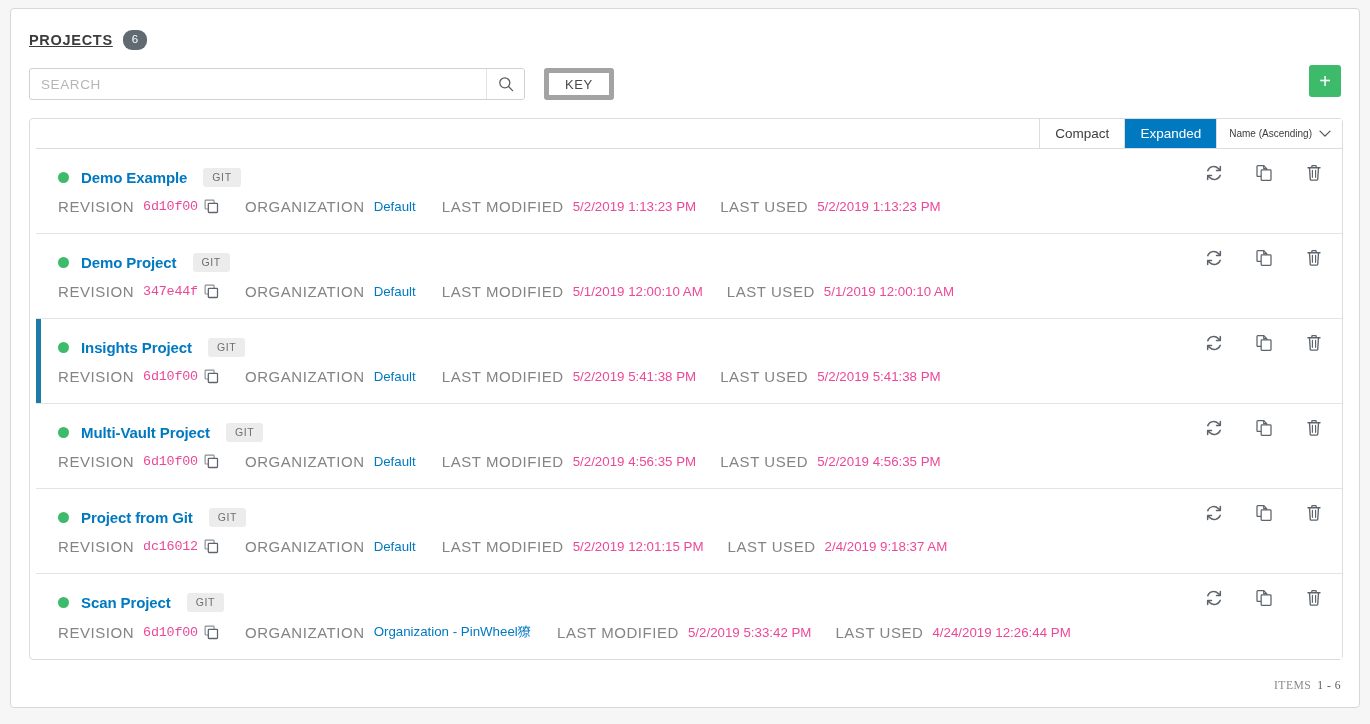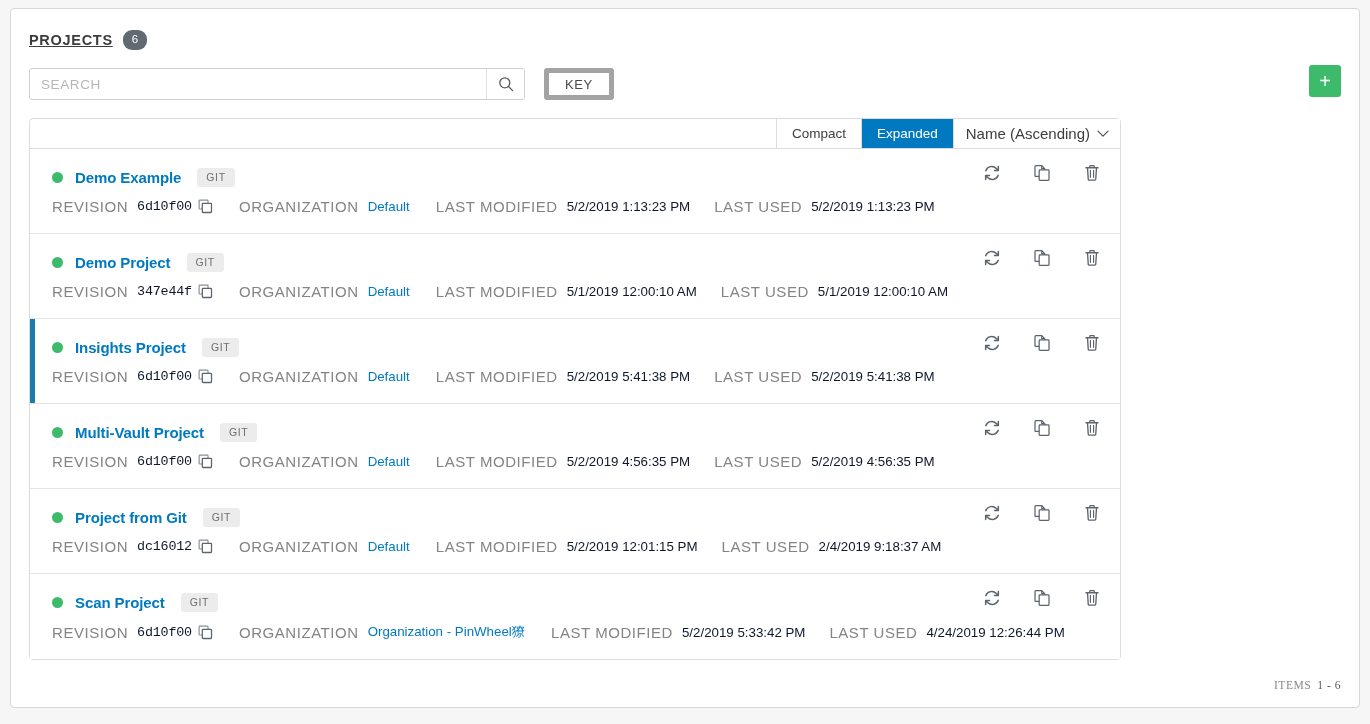--- a/index.html
+++ b/index.html
@@ -122,24 +122,25 @@
     display: flex;
     align-items: center;
     justify-content: center;
     font-family: "Liberation Sans", sans-serif;
   }
 
   
   .list-card {
     position: absolute;
     left: 18px; top: 109px;
-    width: 1092px;
+    width: 1314px;
     border: 1px solid #dcdcdc;
     border-radius: 4px;
     background: #fff;
+    padding-left: 6px;
   }
   .list-controls {
     position: relative;
     height: 30px;
     border-bottom: 1px solid #dcdcdc;
     display: flex;
     justify-content: flex-end;
   }
   .seg {
     display: flex;
@@ -158,21 +159,21 @@
   }
   .seg-btn.active {
     background: #0079c1;
     color: #ffffff;
   }
   .sort-sel {
     border: none;
     border-left: 1px solid #dcdcdc;
     background: #fff;
     padding: 0 30px 0 12px;
-    font-size: 15px;
+    font-size: 10px;
     color: #3d3d3d;
     cursor: pointer;
     display: flex;
     align-items: center;
     position: relative;
     font-family: "Liberation Sans", sans-serif;
     white-space: nowrap;
   }
   .sort-caret {
     position: absolute;
@@ -235,21 +236,21 @@
     white-space: nowrap;
   }
   .meta-label {
     color: #848484;
     font-size: 15px;
     letter-spacing: 0.55px;
     text-transform: uppercase;
     margin-right: 9px;
   }
   .meta-val {
-    color: #0f172a;
+    color: #ec4899;
     font-size: 13.3px;
     margin-right: 24px;
   }
   .meta-val.mono {
     font-family: "Liberation Mono", monospace;
     font-size: 13.4px;
     letter-spacing: -0.2px;
     margin-right: 6px;
   }
   .meta-val.link {

